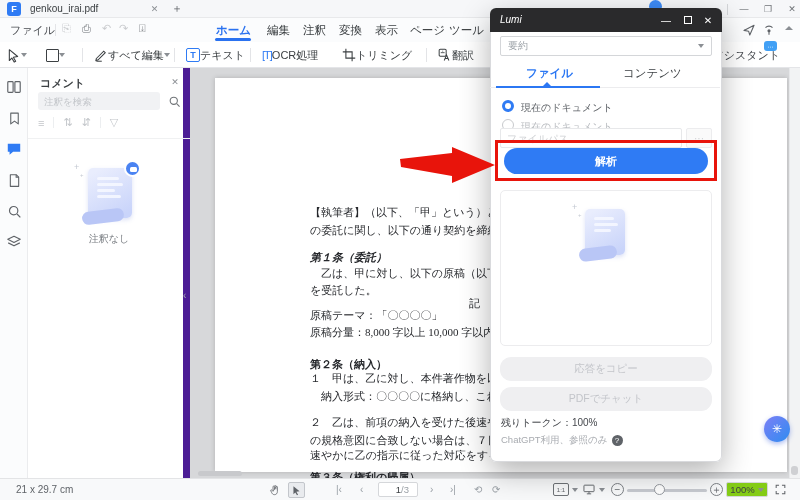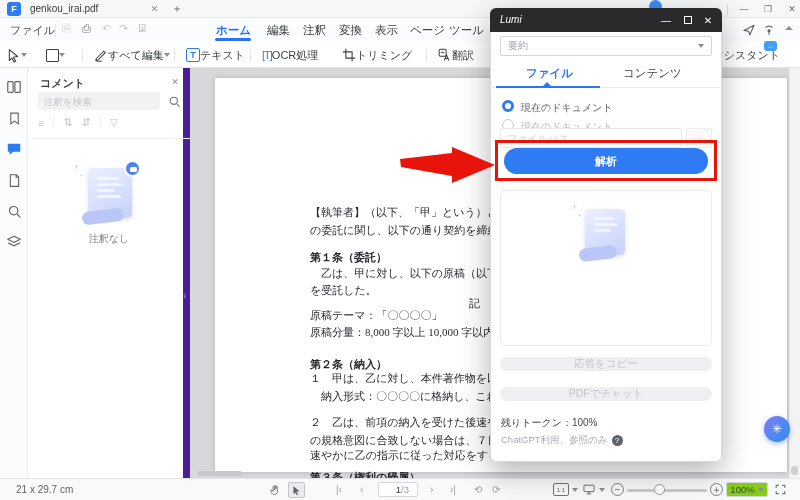--- a/index.html
+++ b/index.html
@@ -102,21 +102,21 @@
   .radio.off { border:1px solid #c8cacd; background:#fff;}
   .rlabel { position:absolute; font-size:10px; }
   .lpath { position:absolute; left:10px; top:120px; width:182px; height:20px; border:1px solid #e7e8ea; border-radius:2px; font-size:10px; padding:0 6px; color:#5f6368; outline:none; background:#fff;}
   .lpath::placeholder { color:#cfd1d4; }
   .lbrowse { position:absolute; left:196px; top:120px; width:26px; height:20px; border:1px solid #ececee; background:#fafafa; border-radius:2px; color:#cfd1d4; font-size:10px; }
   .analyze { position:absolute; left:14px; top:140px; width:204px; height:26px; background:#2f7bf4; border:none; border-radius:13px; color:#fff; font-size:11px; font-weight:bold; }
   .redbox { position:absolute; left:5px; top:132px; width:222px; height:41px; border:3px solid #e8140b; z-index:55; }
   .lempty { position:absolute; left:10px; top:182px; width:212px; height:156px; border:1px solid #ececee; border-radius:5px; }
   .lempty-title { position:absolute; left:0; top:74px; width:212px; text-align:center; font-size:11px; font-weight:bold; color:#33363d; }
   .lempty-desc { position:absolute; left:12px; top:94px; width:188px; text-align:center; font-size:9.5px; line-height:15px; color:#9ca1a8; }
-  .lpill { position:absolute; left:10px; width:212px; height:14px; border:none; border-radius:11px; background:#efeff1; color:#c3c5ca; font-size:10.5px;text-align:center; }
+  .lpill { position:absolute; left:10px; width:212px; height:24px; border:none; border-radius:11px; background:#efeff1; color:#c3c5ca; font-size:10.5px;text-align:center; }
   .ltokens { position:absolute; left:11px; top:408px; font-size:10px; color:#46494e; }
   .lnote { position:absolute; left:11px; top:426px; font-size:9.5px; color:#a8abb0; display:flex; align-items:center; gap:4px;}
   .qbadge { width:11px; height:11px; border-radius:50%; background:#5f6368; color:#fff; font-size:8px; display:inline-flex; align-items:center; justify-content:center; }
 
   
   #redarrow { left:398px; top:146px; z-index:60; }
   
   #aifab { left:764px; top:416px; width:26px; height:26px; border-radius:50%; background:linear-gradient(135deg,#7b7ff6,#2f8cf0); color:#fff; font-size:12px; z-index:40; box-shadow:0 2px 5px rgba(50,90,220,.4);}
   
   #assist { left:700px; top:48px; width:80px; text-align:right; font-size:11px; color:#3f4348; z-index:4;}
@@ -304,21 +304,21 @@
       <span class="spark" style="left:-8px; top:4px; font-size:6px;">+</span>
     </div>
     <div class="cp-empty-label abs">注釈なし</div>
     <div class="cp-handle abs">‹</div>
   </div>
 
   <div id="docarea" class="abs">
     <div id="page"></div>
     <div class="dl" style="top:137px;">【執筆者】（以下、「甲」という）と、【依頼者</div>
     <div class="dl" style="top:155px;">の委託に関し、以下の通り契約を締結する。</div>
-    <div class="dl b" style="top:182px;">第１条（委託）</div>
+    <div class="dl b" style="top:182px;font-style:italic;">第１条（委託）</div>
     <div class="dl" style="top:198px;">　乙は、甲に対し、以下の原稿（以下、「本件</div>
     <div class="dl" style="top:215px;">を受託した。</div>
     <div class="dl r" style="top:228px;">記</div>
     <div class="dl" style="top:240px;">原稿テーマ：「〇〇〇〇」</div>
     <div class="dl" style="top:257px;">原稿分量：8,000 字以上 10,000 字以内</div>
     <div class="dl b" style="top:289px;">第２条（納入）</div>
     <div class="dl" style="top:303px;">１　甲は、乙に対し、本件著作物を以下の形式</div>
     <div class="dl" style="top:321px;">　納入形式：〇〇〇〇に格納し、これを乙に</div>
     <div class="dl" style="top:347px;">２　乙は、前項の納入を受けた後速やかに納入</div>
     <div class="dl" style="top:365px;">の規格意図に合致しない場合は、７日以内に</div>

